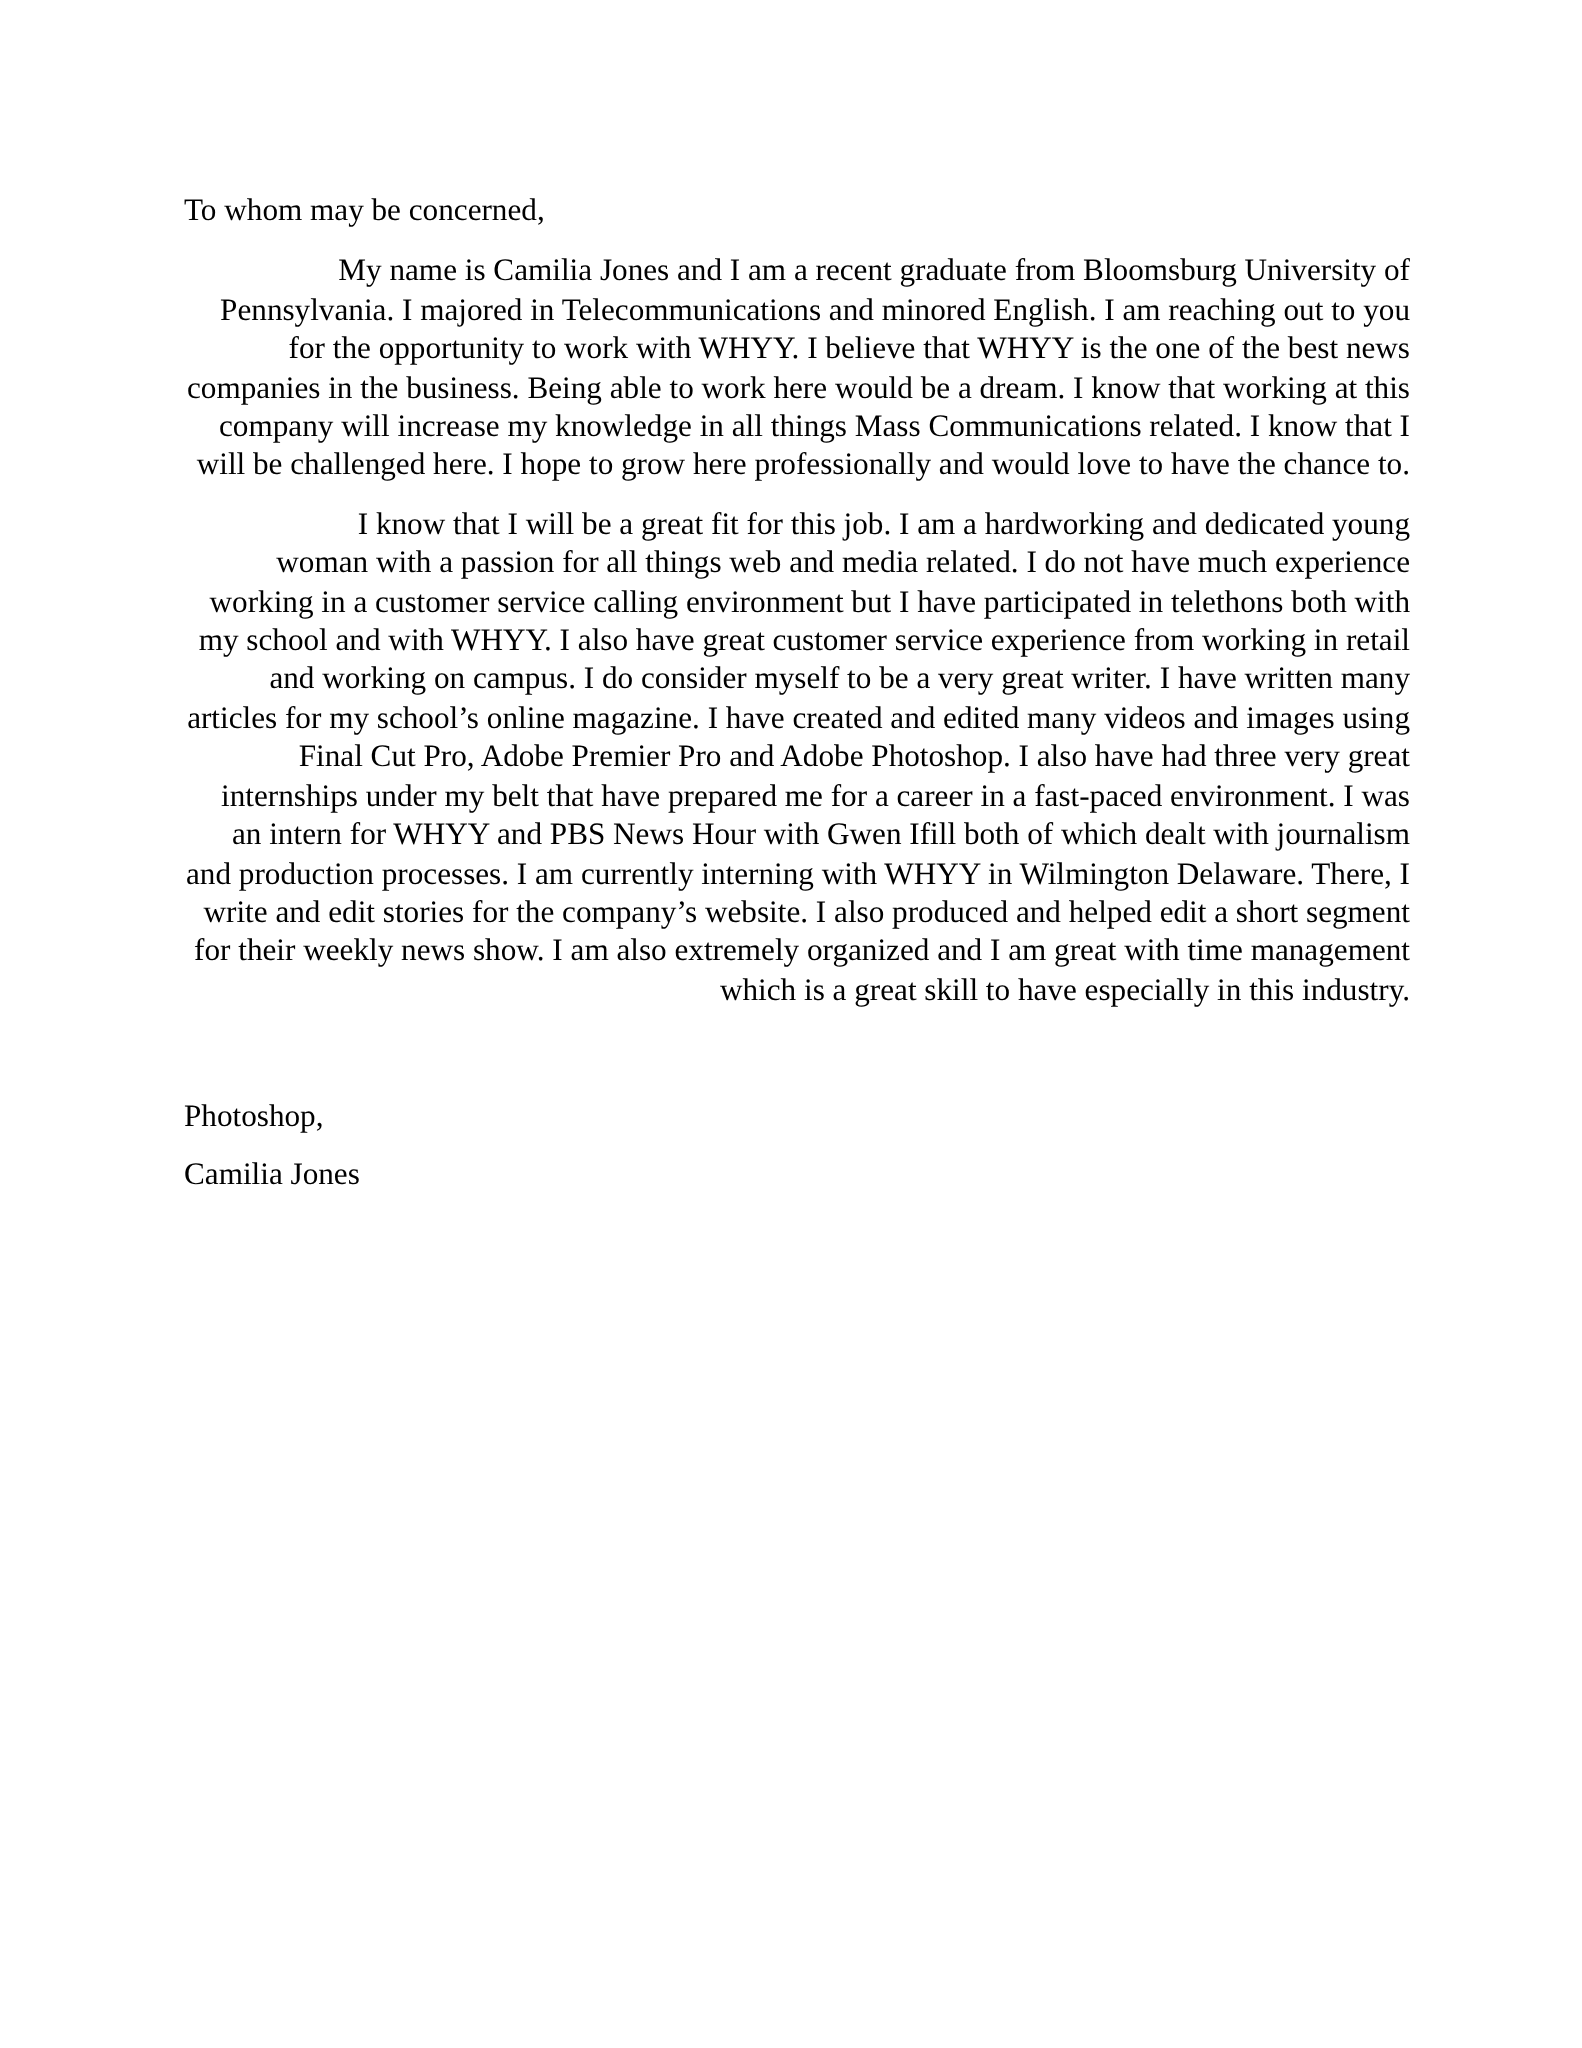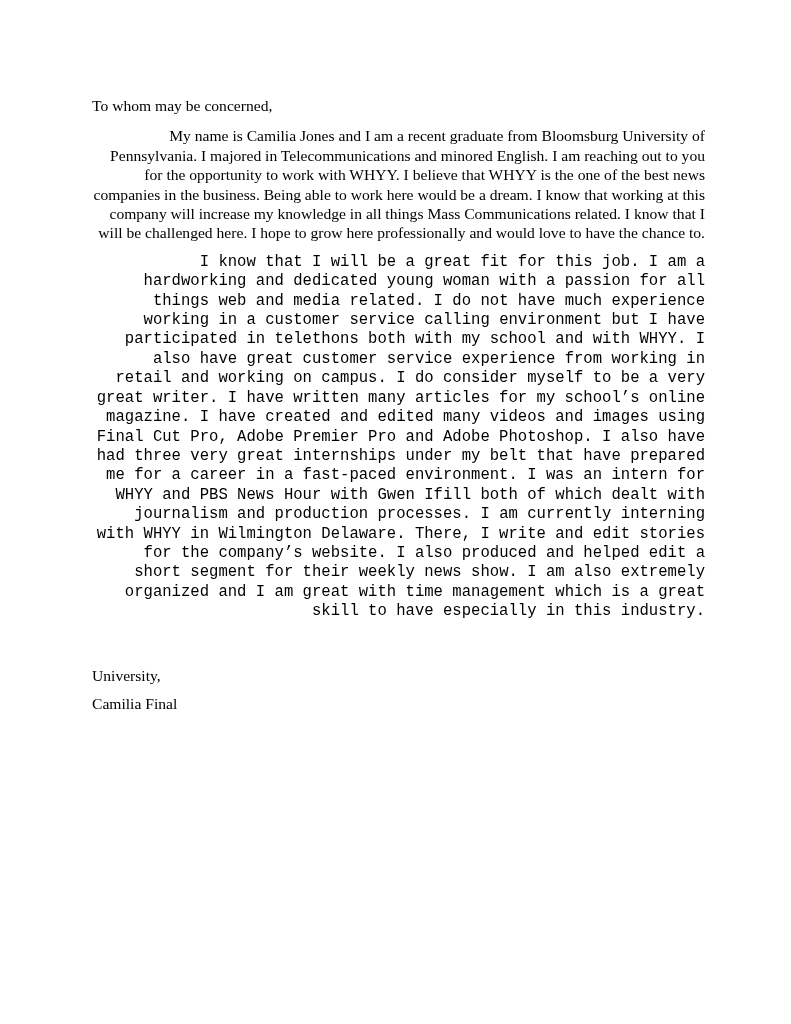--- a/index.html
+++ b/index.html
@@ -19,21 +19,20 @@
     line-height: 19.4px;
     color: #000000;
     -webkit-font-smoothing: antialiased;
   }
   .para {
     margin: 0 0 10px 0;
     text-align: right;
   }
   .para.indented {
     text-indent: 40px;
-    font-family: Liberation Mono, monospace;
   }
   .salutation {
     margin: 0 0 11px 0;
   }
   .closing {
     margin: 44px 0 0 0;
   }
   .signature {
     margin: 9px 0 0 0;
   }
@@ -42,16 +41,16 @@
 <body>
 
 <div class="page">
   <p class="salutation">To whom may be concerned,</p>
 
   <p class="para">My name is Camilia Jones and I am a recent graduate from Bloomsburg University of Pennsylvania. I majored in Telecommunications and minored English. I am reaching out to you for the opportunity to work with WHYY. I believe that WHYY is the one of the best news companies in the business. Being able to work here would be a dream. I know that working at this company will increase my knowledge in all things Mass Communications related. I know that I will be challenged here. I hope to grow here professionally and would love to have the chance to.</p>
 
   <p class="para indented">I know that I will be a great fit for this job. I am a hardworking and dedicated young woman with a passion for all things web and media related. I do not have much experience working in a customer service calling environment but I have participated in telethons both with my school and with WHYY. I also have great customer service experience from working in retail and working on campus. I do consider myself to be a very great writer. I have written many articles for my school’s online magazine. I have created and edited many videos and images using Final Cut Pro, Adobe Premier Pro and Adobe Photoshop. I also have had three very great internships under my belt that have prepared me for a career in a fast-paced environment. I was an intern for WHYY and PBS News Hour with Gwen Ifill both of which dealt with journalism and production processes. I am currently interning with WHYY in Wilmington Delaware. There, I write and edit stories for the company’s website. I also produced and helped edit a short segment for their weekly news show. I am also extremely organized and I am great with time management which is a great skill to have especially in this industry.</p>
 
 
-  <p class="closing">University,</p>
+  <p class="closing">Photoshop,</p>
 
-  <p class="signature">Camilia Final</p>
+  <p class="signature">Camilia Jones</p>
 </div>
 
 </body></html>

